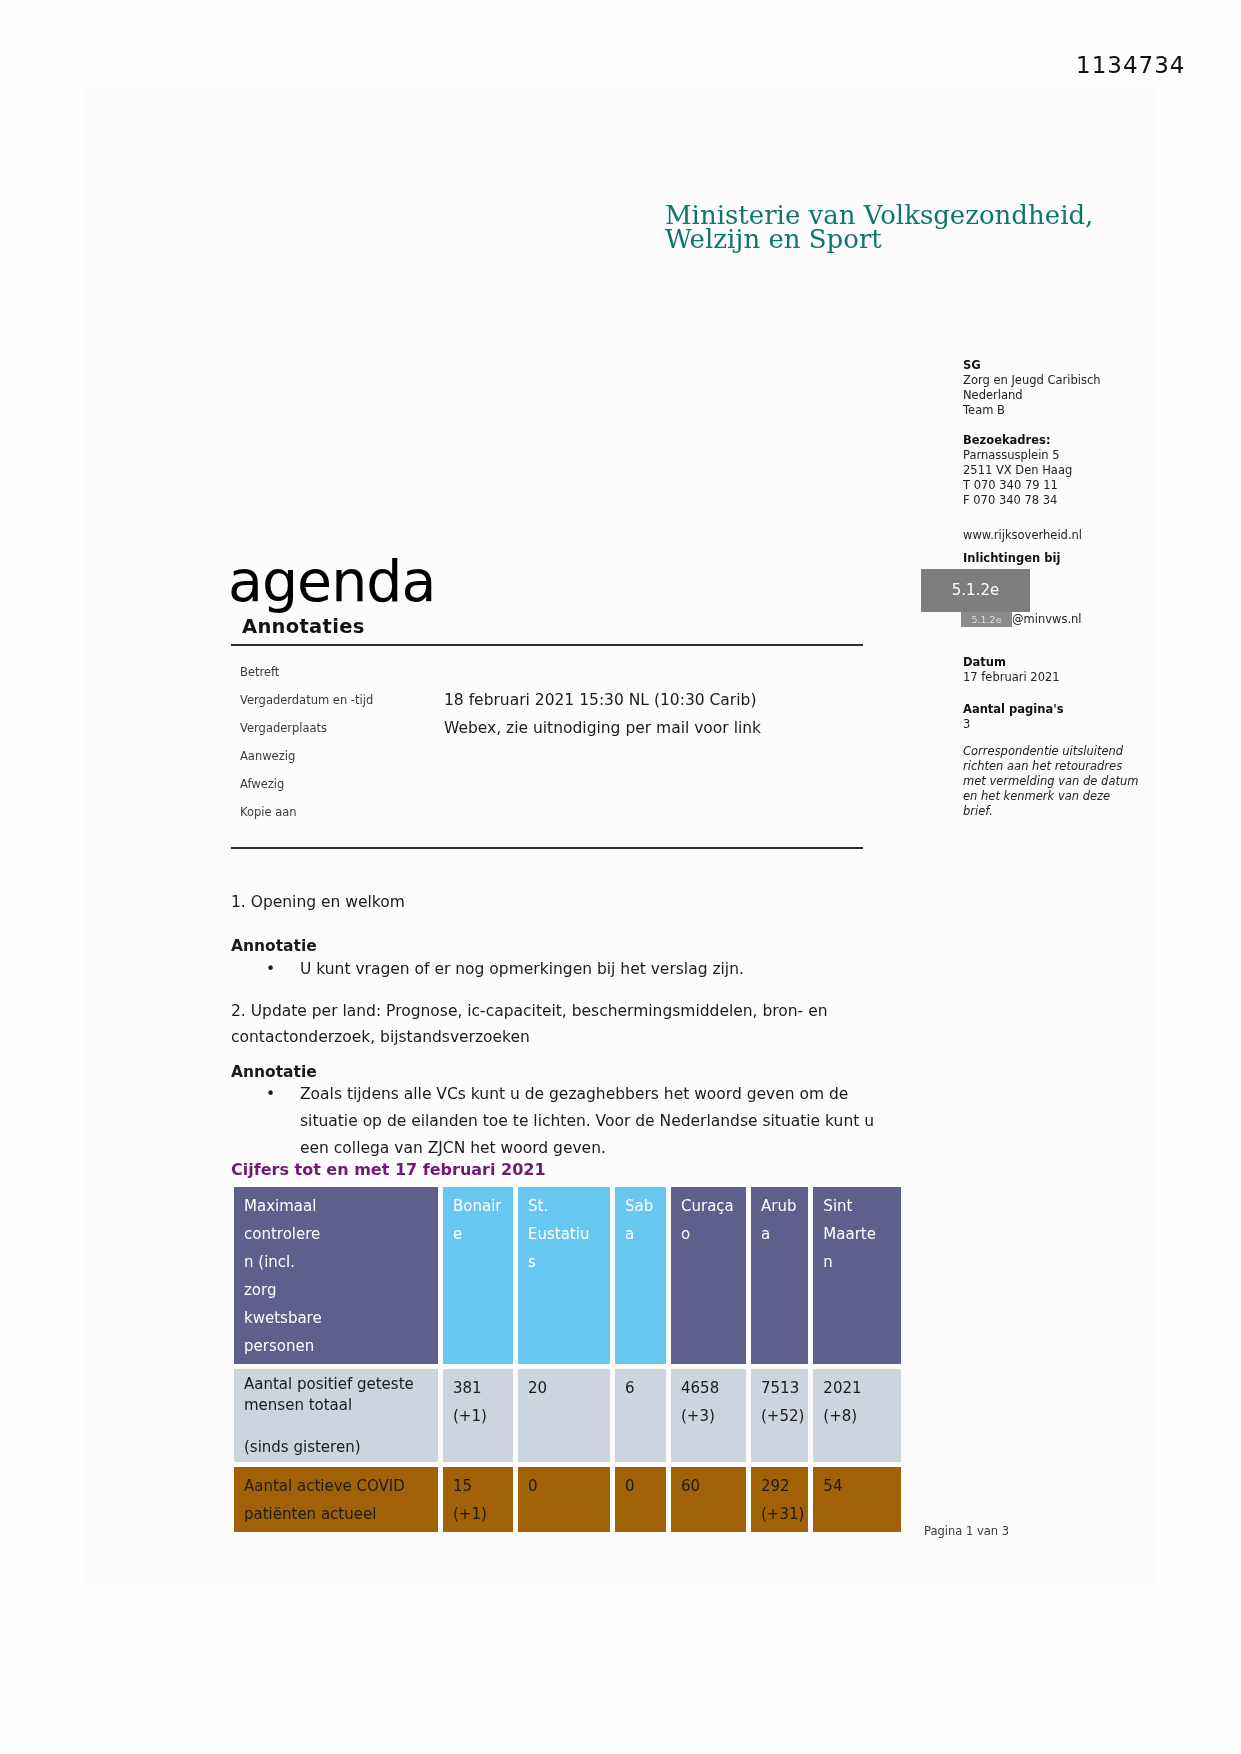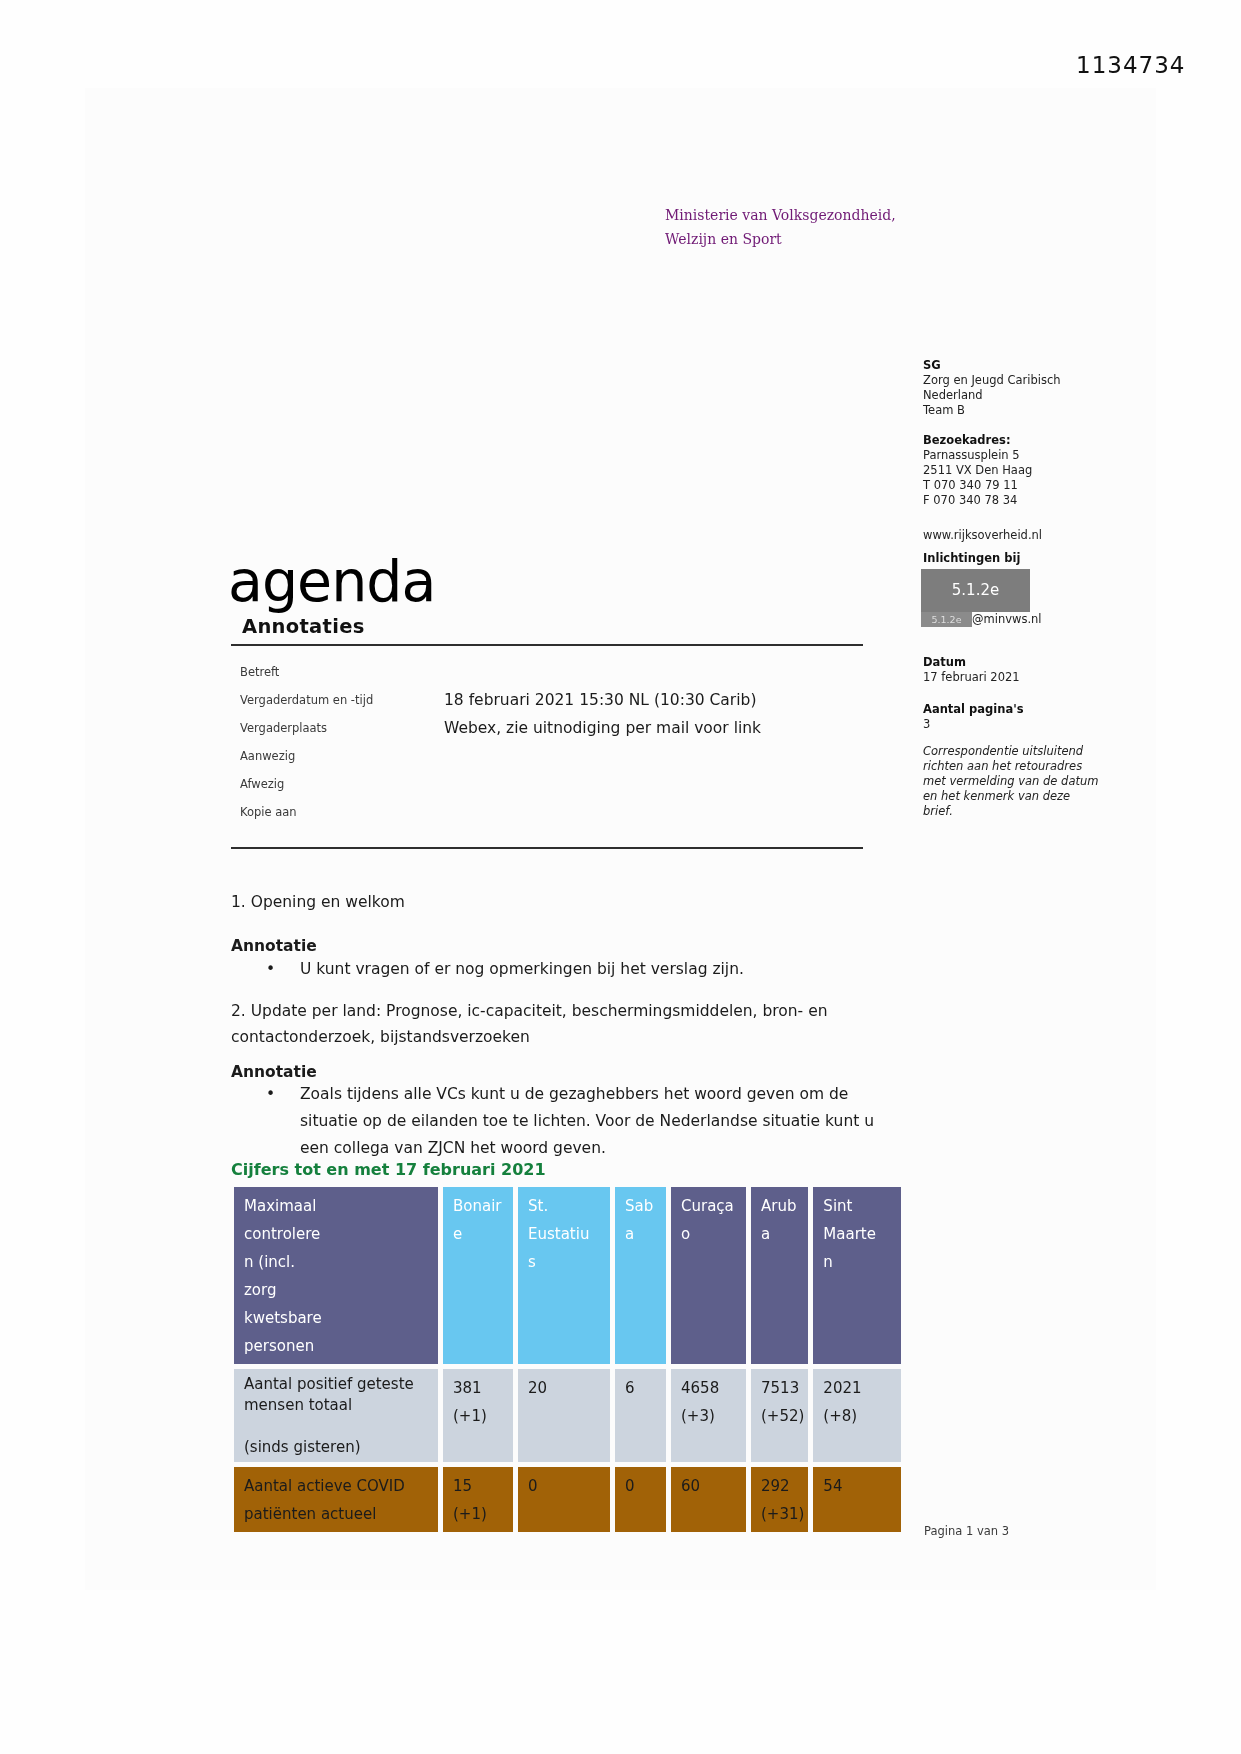--- a/index.html
+++ b/index.html
@@ -2,38 +2,38 @@
 <html><head>
 <meta charset="utf-8">
 <style>
   html,body{margin:0;padding:0;background:#ffffff;}
   .page{position:relative;width:1241px;height:1754px;background:#fefefe;overflow:hidden;
         font-family:"DejaVu Sans","Liberation Sans",sans-serif;color:#1b1b1b;}
   .paper{position:absolute;left:85px;top:88px;width:1071px;height:1502px;background:#fcfcfc;}
   .abs{position:absolute;}
   .pre{white-space:pre-line;}
   .doc-number{font-size:23px;letter-spacing:1px;color:#111;}
-  .ministry{font-family:"DejaVu Serif","Liberation Serif",serif;font-size:14px;line-height:23.5px;color:#701a75;}
+  .ministry{font-family:"DejaVu Serif","Liberation Serif",serif;font-size:26px;line-height:23.5px;color:#0f766e;}
   .agenda-title{font-size:57px;line-height:58px;color:#000000;letter-spacing:-1px;}
   .annotaties{font-size:19.5px;font-weight:bold;color:#111;letter-spacing:.3px;}
   .rule{height:2px;background:#2e2e2e;}
-  .sb{font-size:11.5px;line-height:15px;color:#222;}
+  .sb{font-size:11.5px;line-height:15px;color:#222;margin-left:40px;}
   .sb-b{font-weight:bold;color:#111;}
   .sb-note{font-style:italic;}
   .redact-big{width:109px;height:43px;background:#7d7d7d;color:#ffffff;font-size:15px;
               text-align:center;line-height:43px;}
   .redact-small{display:inline-block;width:51px;height:15px;background:#8b8b8b;color:#dedede;
                 font-size:9.5px;text-align:center;line-height:15px;vertical-align:middle;}
   .form-label{font-size:11.5px;color:#3a3a3a;}
   .form-value{font-size:15.5px;color:#1b1b1b;}
   .body-text{font-size:15.5px;line-height:26px;color:#1b1b1b;}
   .b{font-weight:bold;}
   .bullet-row{display:flex;}
   .bullet-dot{width:34px;text-align:left;padding-left:2px;font-size:15.5px;line-height:26px;}
-  .cijfers-title{font-size:16px;font-weight:bold;color:#15803d;}
+  .cijfers-title{font-size:16px;font-weight:bold;color:#701a75;}
   table.stats{border-collapse:separate;border-spacing:5px;}
   table.stats td,table.stats th{vertical-align:top;text-align:left;font-weight:normal;
         font-size:15px;line-height:28px;padding:5px 4px 4px 10px;white-space:pre-line;}
   .th-dark{background:#5e5f8b;color:#ffffff;font-weight:bold;line-height:19.5px;padding-top:9px;}
   .th-blue{background:#68c7f0;color:#ffffff;font-weight:bold;line-height:19.5px;padding-top:9px;padding-left:13px;}
   .row-a{background:#ccd4de;}
   .row-b{background:#a16207;}
   .lbl-mid{vertical-align:middle !important;}
   .footer{font-size:11.5px;color:#3a3a3a;}
 </style>

